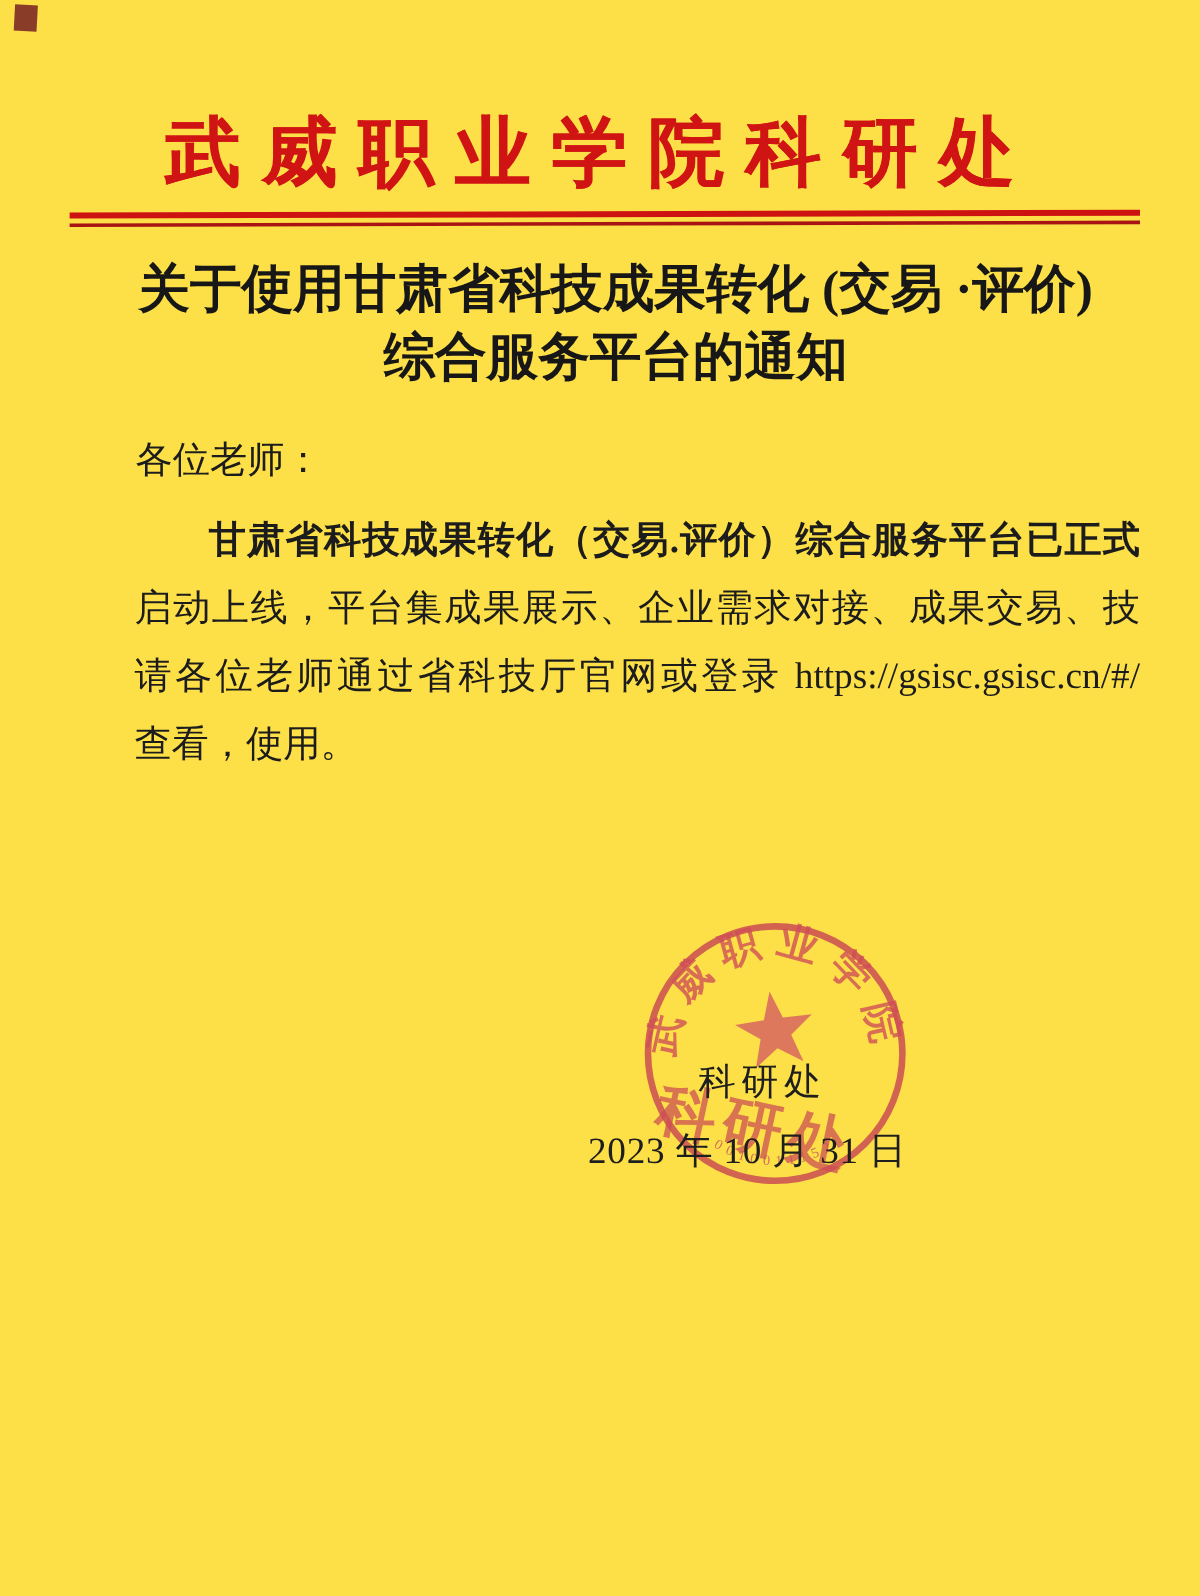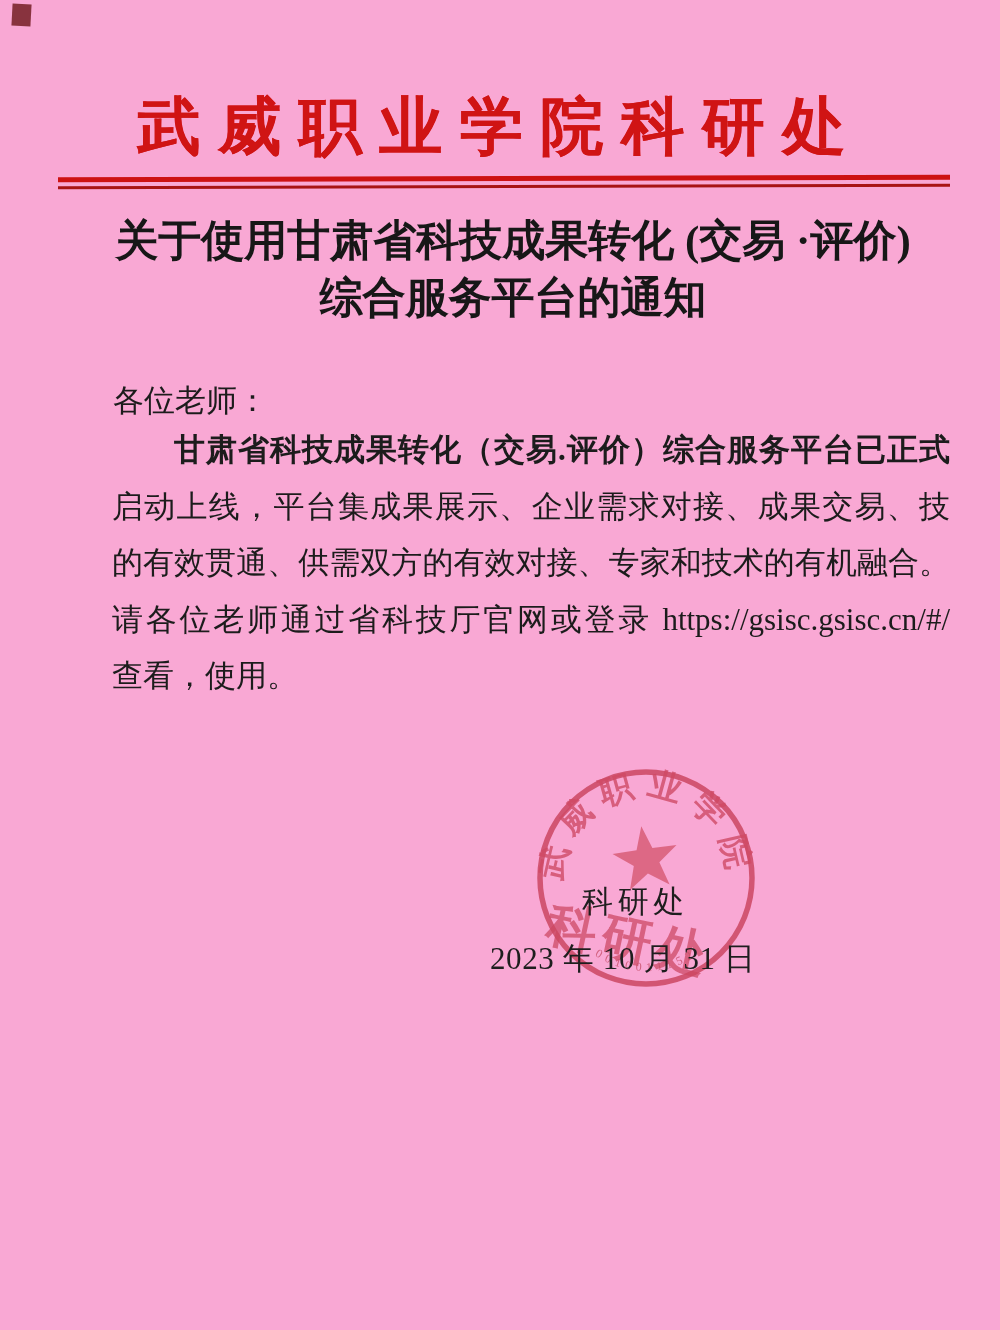--- a/index.html
+++ b/index.html
@@ -2,21 +2,21 @@
 <html><head>
 <meta charset="utf-8">
 <style>
   * { margin: 0; padding: 0; box-sizing: border-box; }
   html, body { background: #e8e8e8; }
   .page {
     position: relative;
     width: 1000px;
     height: 1330px;
     margin: 0 auto;
-    background: #f9a8d4;
+    background: #fde047;
     overflow: hidden;
     font-family: "Liberation Serif", "DejaVu Serif", serif;
     color: #1c1c1c;
   }
   .corner-mark {
     position: absolute;
     left: 12px; top: 4px;
     width: 19px; height: 22px;
     background: #741f23;
     opacity: 0.85;
@@ -58,21 +58,20 @@
     white-space: nowrap;
     padding-left: 26px;
   }
   .doc-title-line1 { top: 212px; }
   .doc-title-line2 { top: 269px; }
   .salutation {
     position: absolute;
     left: 113px; top: 362px;
     font-size: 31px;
     color: #1c1c1c;
-    margin-top: 18px;
   }
   .body-block {
     position: absolute;
     left: 112px; top: 422px;
     width: 838px;
   }
   .body-line {
     font-size: 31px;
     line-height: 56.5px;
     height: 56.5px;
@@ -118,21 +117,20 @@
   <div class="rule-thin"></div>
 
   <div class="doc-title-line1">关于使用甘肃省科技成果转化 (交易 ·评价)</div>
   <div class="doc-title-line2">综合服务平台的通知</div>
 
   <div class="salutation">各位老师：</div>
 
   <div class="body-block">
     <div class="body-line indent justify">甘肃省科技成果转化（交易.评价）综合服务平台已正式</div>
     <div class="body-line justify">启动上线，平台集成果展示、企业需求对接、成果交易、技</div>
-    <div class="body-line justify">的有效贯通、供需双方的有效对接、专家和技术的有机融合。</div>
     <div class="body-line justify">请各位老师通过省科技厅官网或登录 https://gsisc.gsisc.cn/#/</div>
     <div class="body-line">查看，使用。</div>
   </div>
 
   <div class="seal-wrap">
     <svg width="226" height="226" viewBox="0 0 226 226">
       <defs>
         <path id="arcTop" d="M 31,113 a 82,82 0 1,1 164,0" fill="none"></path>
         <path id="arcBottom" d="M 20,113 a 93,93 0 0,0 186,0" fill="none"></path>
       </defs>

